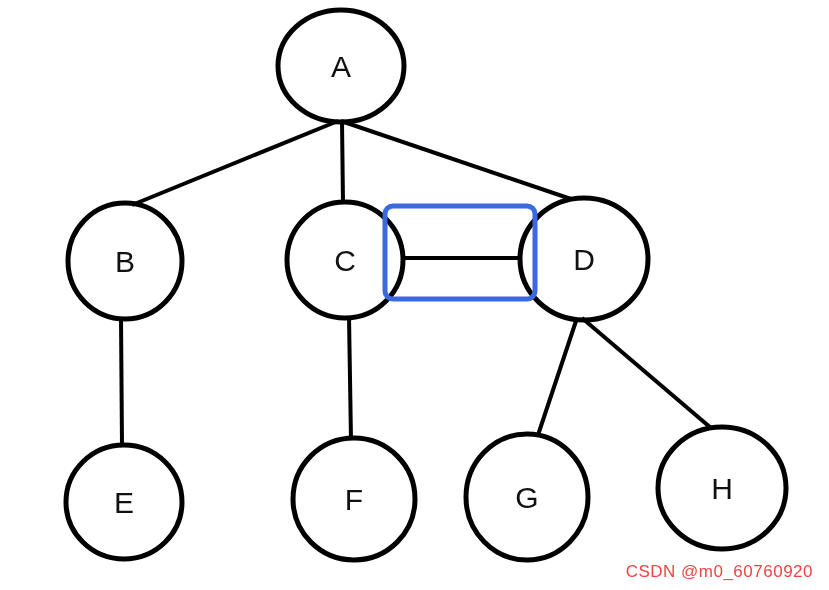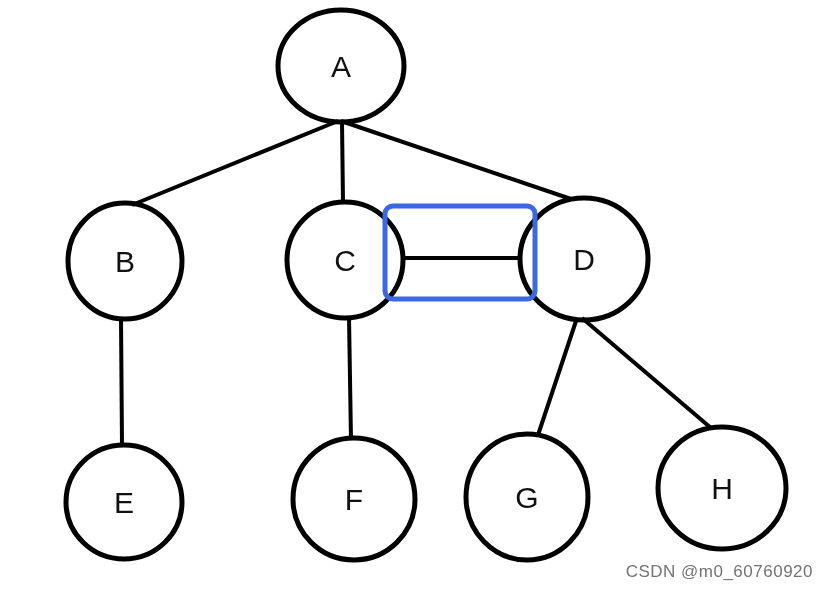--- a/index.html
+++ b/index.html
@@ -61,14 +61,14 @@
       <text x="341" y="66" text-anchor="middle" dominant-baseline="central">A</text>
       <text x="125" y="261" text-anchor="middle" dominant-baseline="central">B</text>
       <text x="345" y="260" text-anchor="middle" dominant-baseline="central">C</text>
       <text x="584" y="259" text-anchor="middle" dominant-baseline="central">D</text>
       <text x="124" y="502" text-anchor="middle" dominant-baseline="central">E</text>
       <text x="354" y="499" text-anchor="middle" dominant-baseline="central">F</text>
       <text x="527" y="497" text-anchor="middle" dominant-baseline="central">G</text>
       <text x="722" y="488" text-anchor="middle" dominant-baseline="central">H</text>
       <rect x="385" y="206" width="150" height="93" rx="8" ry="8" fill="none" stroke="#3b69e0" stroke-width="5"></rect>
     </svg>
-  <div class="watermark" style="color: #737373;">CSDN @m0_60760920</div>
+  <div class="watermark" style="color: #ef4444;">CSDN @m0_60760920</div>
 </div>
 
 </body></html>

